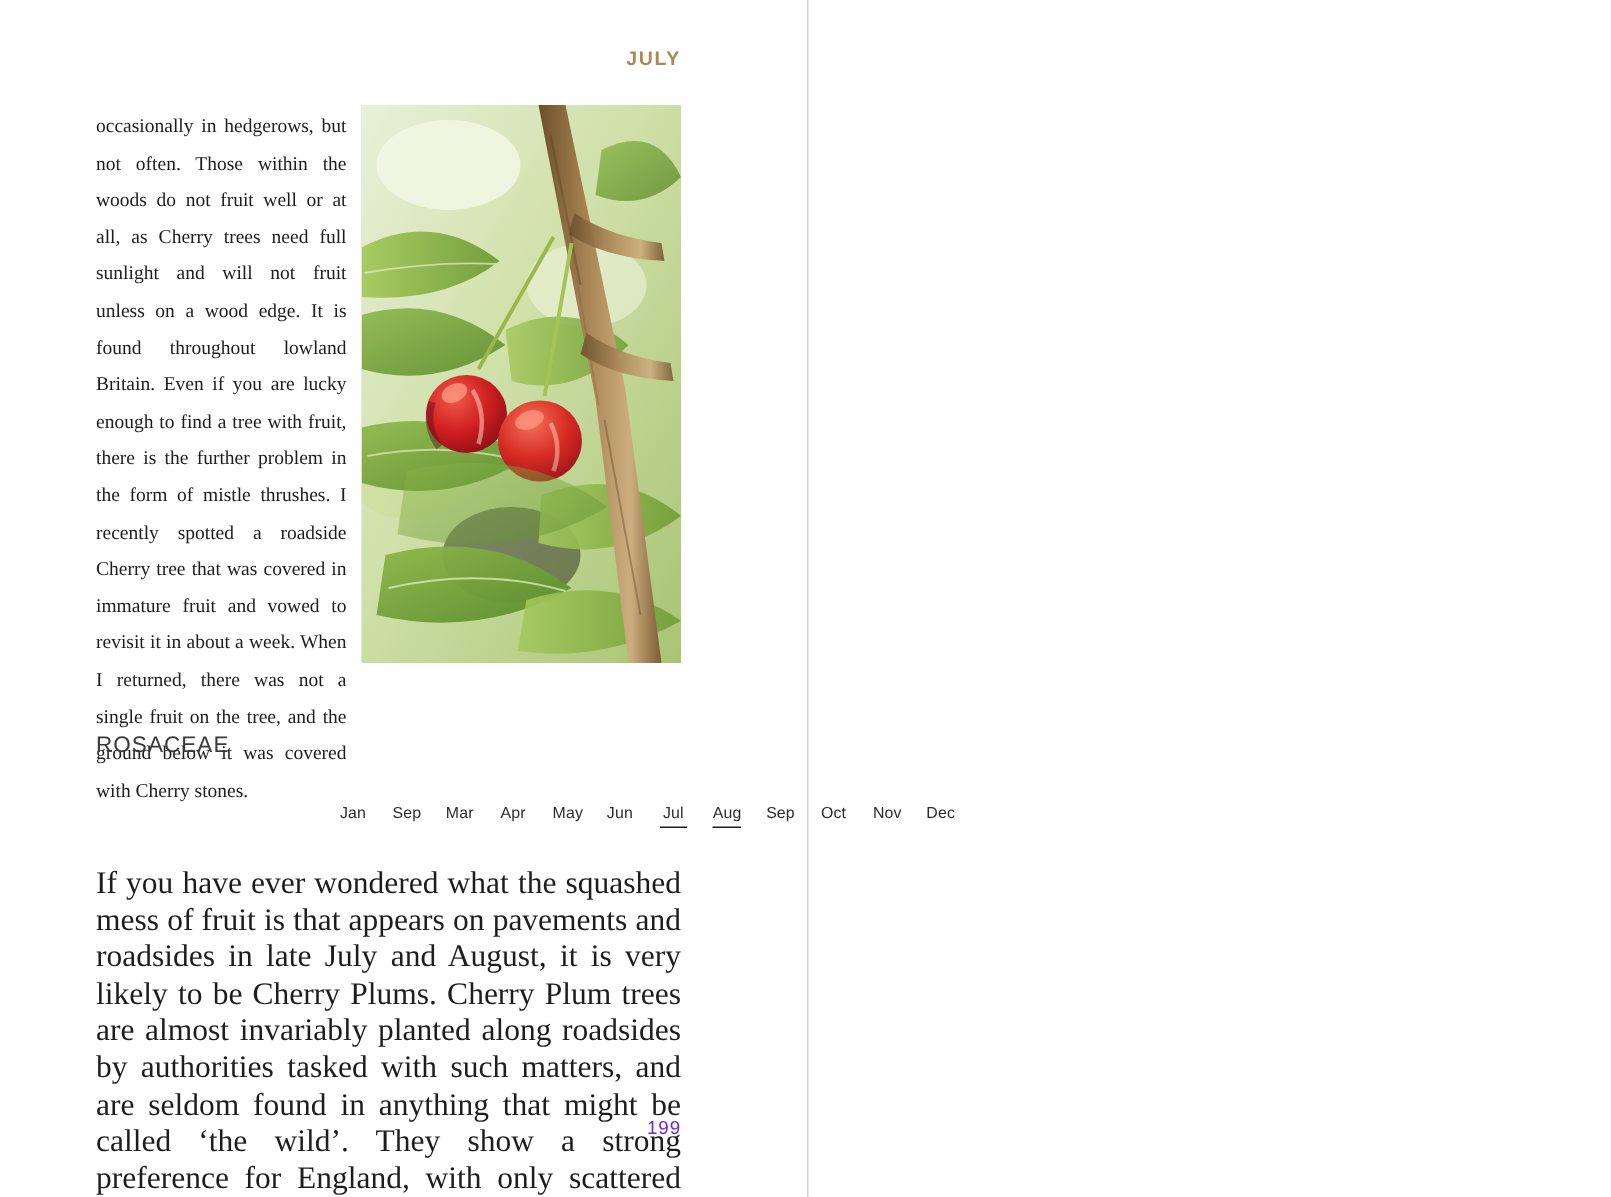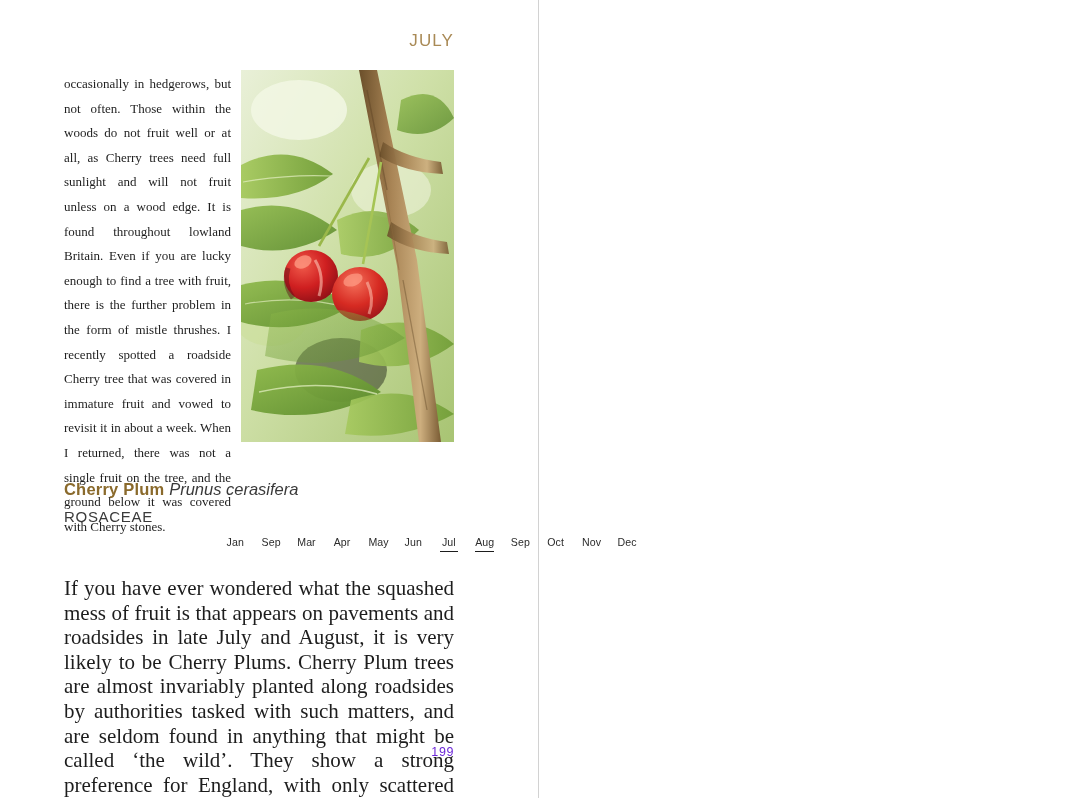--- a/index.html
+++ b/index.html
@@ -30,23 +30,24 @@
   
   .page { position: absolute; top: 0; height: 798px; }
   .page-left  { left: 0;   width: 538px; }
   .page-right { left: 539px; width: 535px; }
 
   
   .running-head {
     position: absolute;
     top: 31px;
     font-family: "Liberation Sans", sans-serif;
-    font-size: 17px;
+    font-size: 13px;
     letter-spacing: 1.1px;
     color: #a98a56;
+    font-weight: bold;
   }
   .rh-left  { right: 84px; }
 
   
   .folio {
     position: absolute;
     top: 745px;
     font-family: "Liberation Sans", sans-serif;
     font-size: 12.5px;
     letter-spacing: 0.6px;
@@ -230,23 +231,20 @@
         <path d="M74 190 Q84 206 78 226" stroke="#ffd2c0" stroke-width="3" fill="none" opacity="0.55"></path>
         <path d="M126 212 Q134 228 128 244" stroke="#ffd2c0" stroke-width="3" fill="none" opacity="0.5"></path>
 
         <path d="M47 198 Q42 214 52 228" stroke="#5e0d18" stroke-width="5" fill="none" opacity="0.45"></path>
 
         <path d="M30 244 Q108 226 164 268 Q100 306 24 286 Z" fill="url(#leafG1)" opacity="0.45"></path>
       </svg>
     </div>
 
     <div class="species-block">
-      <div class="species-title">
-        <span>Cherry Plum</span><span> </span><span class="latin">Prunus cerasifera</span>
-      </div>
       <div class="species-family">ROSACEAE</div>
     </div>
 
     <div class="months" id="month-strip">
         <div class="month">Jan</div>
         <div class="month">Sep</div>
         <div class="month">Mar</div>
         <div class="month">Apr</div>
         <div class="month">May</div>
         <div class="month">Jun</div>

